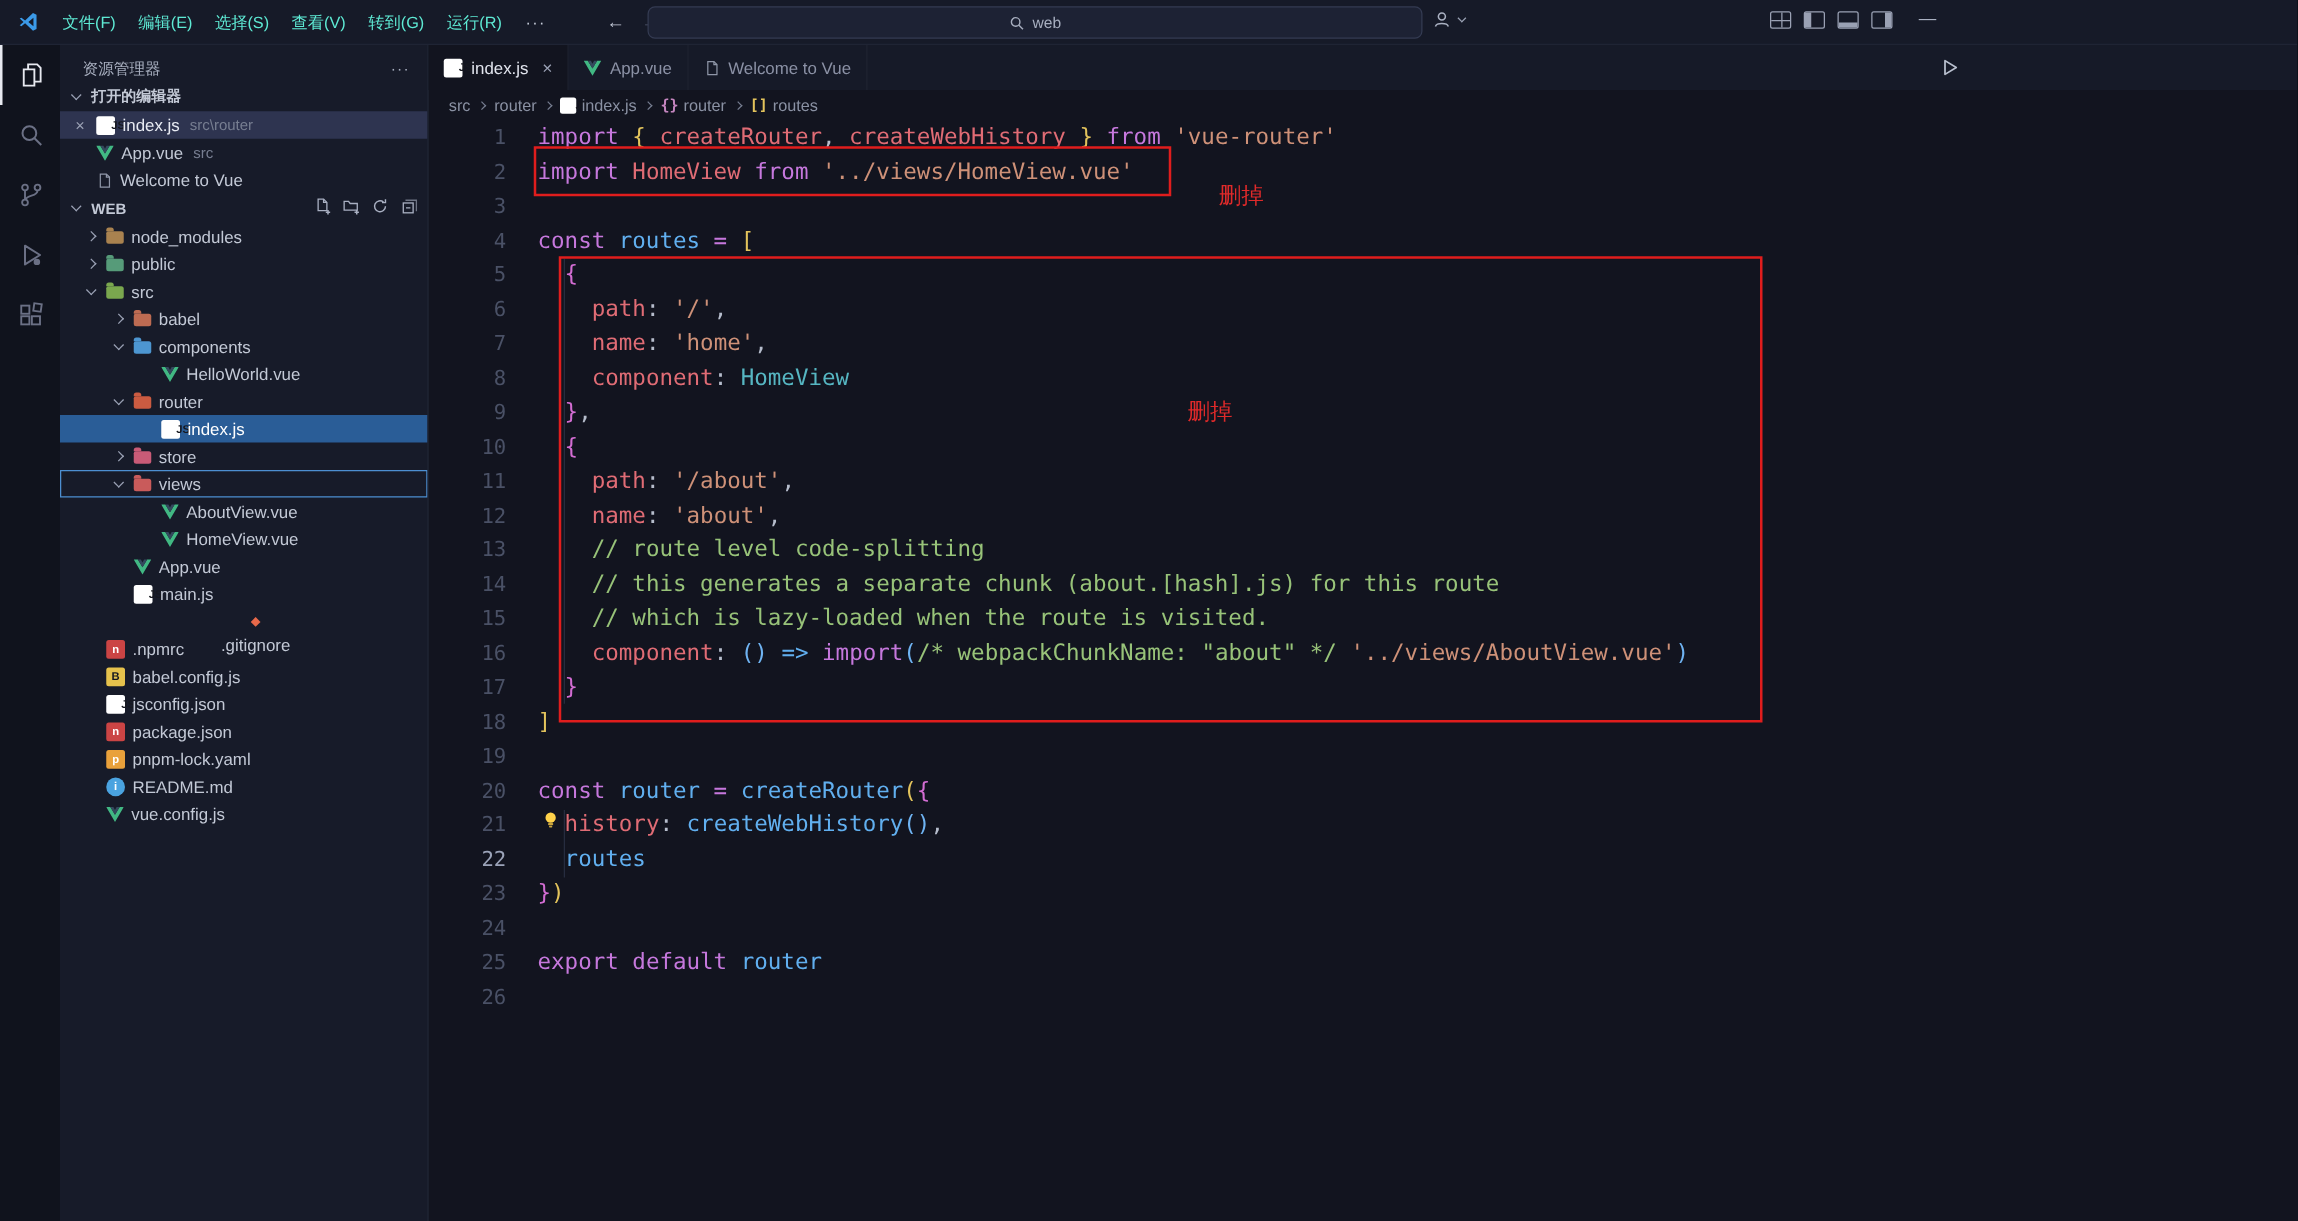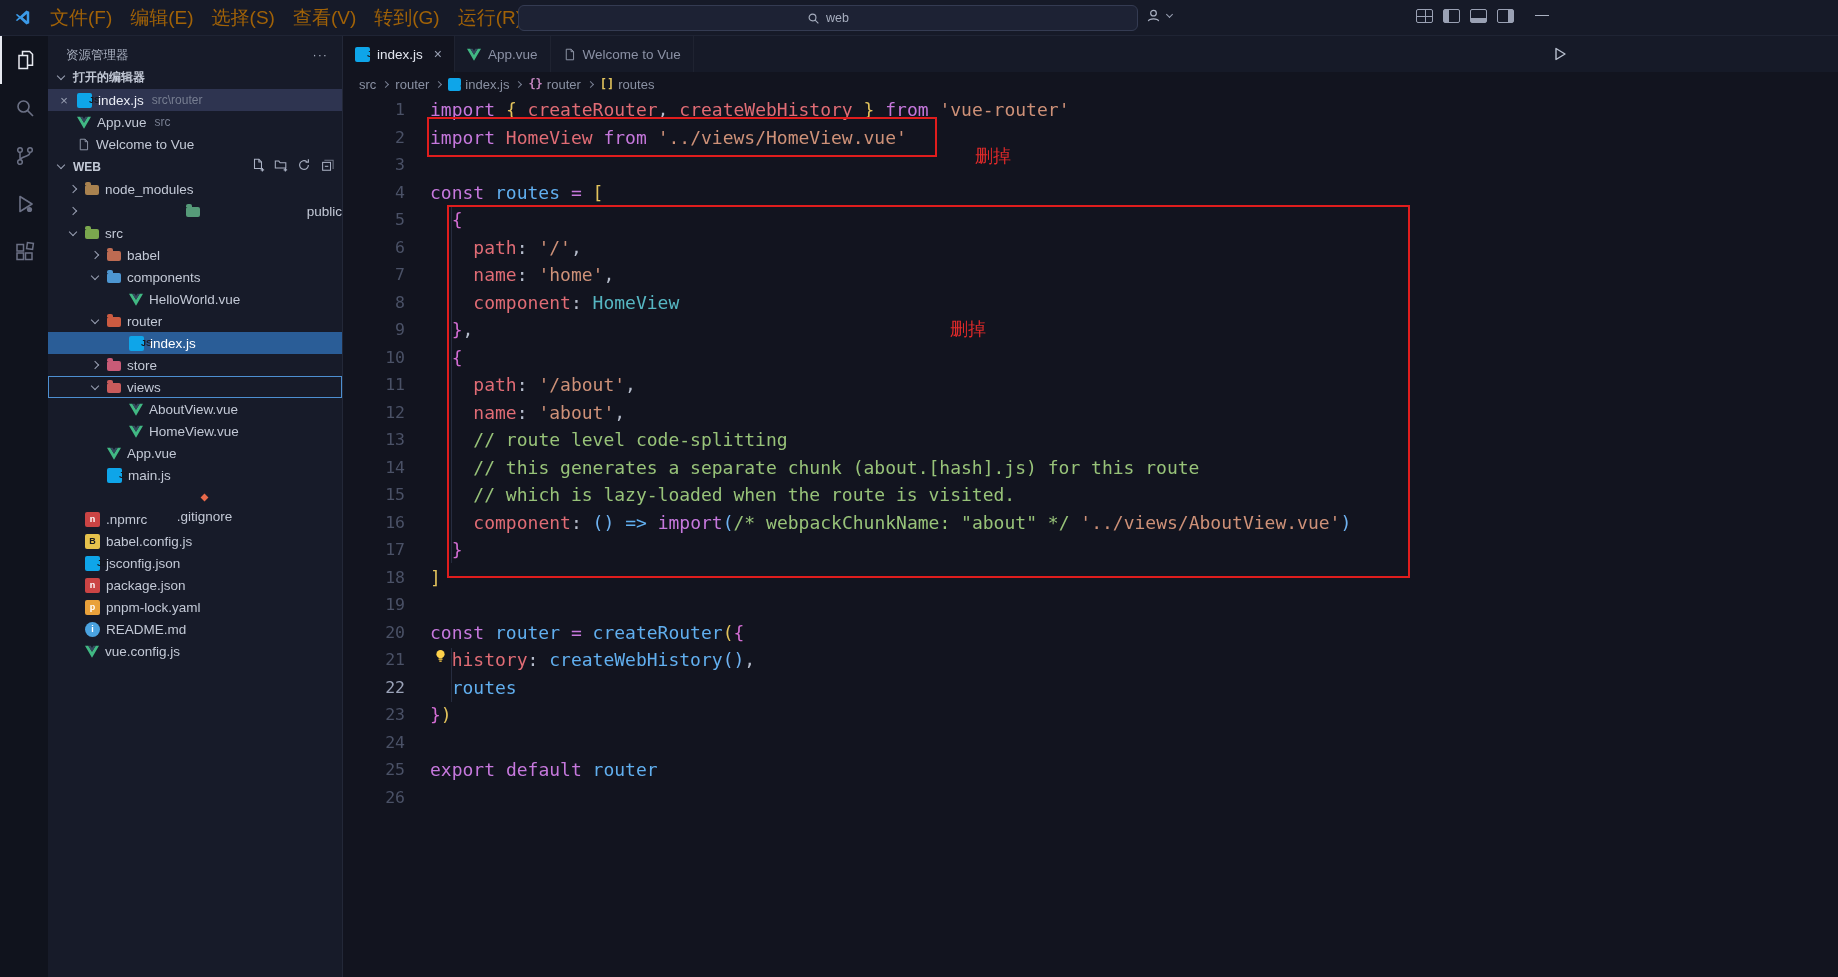--- a/index.html
+++ b/index.html
@@ -7,21 +7,21 @@
   body { font-family:"Liberation Sans","DejaVu Sans",sans-serif; }
   .app { position:relative; width:1838px; height:977px; overflow:hidden;
          background:#12141f; color:#bcc2d0; font-size:13px; }
 
   
   .titlebar { position:relative; height:36px; background:#161a28; display:flex;
               align-items:center; border-bottom:1px solid #1f2434; }
   .vslogo { margin:0 10px 0 14px; display:inline-flex; }
   .menubar { display:flex; align-items:center; height:100%; }
   .menu-item { padding:0 9px; height:24px; line-height:24px; border-radius:5px;
-               color:#a16207; font-size:19px; cursor:default; }
+               color:#5eead4; font-size:13px; cursor:default; }
   .menu-overflow { padding:0 10px; color:#c7cdda; letter-spacing:1px; }
   .nav-arrow { margin-left:34px; font-size:15px; color:#c2c8d6; width:24px; text-align:center; }
   .nav-arrow.dim { margin-left:4px; color:#565d72; }
   .searchbox { position:absolute; left:518px; top:5px; width:620px; height:26px;
                background:#1d2234; border:1px solid #343b52; border-radius:6px;
                display:flex; align-items:center; justify-content:center; gap:6px;
                color:#a7aebf; font-size:12.5px; }
   .profile { position:absolute; left:1146px; top:8px; display:flex; align-items:center; gap:2px; }
   .win-icons { position:absolute; left:1416px; top:9px; display:flex; gap:10px; }
   .lay { width:17px; height:14px; border:1.2px solid #9aa1b4; border-radius:2px; position:relative; }
@@ -63,21 +63,21 @@
          border-bottom:1.4px solid #9aa1b4; flex:none; }
   .chv.right { transform:rotate(-45deg); margin:0 4px 0 4px; }
   .chv.down  { transform:rotate(45deg);  margin:-3px 4px 0 4px; }
 
   .ficon { display:inline-flex; align-items:center; justify-content:center; flex:none; }
   .folder { width:14px; height:10px; border-radius:1.5px 2px 2px 2px; position:relative; margin-top:2px; }
   .folder:before { content:""; position:absolute; top:-3px; left:0; width:6px; height:3px;
                    background:inherit; border-radius:2px 2px 0 0; }
   .badge { width:15px; height:15px; border-radius:2px; font:700 9px/15px "Liberation Sans",sans-serif;
            text-align:center; color:#16181f; display:inline-block; }
-  .bg-js { background:#0ea5e9;padding-left:12px; }
+  .bg-js { background:#ffffff;padding-left:12px; }
   .bg-npm { background:#cb4444; color:#fff; }
   .bg-babel { background:#e6c24c; }
   .bg-pnpm { background:#e9a13b; color:#fff; }
   .bg-readme { background:#4aa3e0; color:#fff; border-radius:50%; }
 
   
   .editor { position:relative; flex:1; background:#12141f; }
   .tabbar { position:relative; height:36px; background:#161a28; display:flex; }
   .tab { display:flex; align-items:center; gap:7px; padding:0 12px; font-size:13.5px;
          color:#8b91a5; border-right:1px solid #1f2331; background:#161a28; }
@@ -263,21 +263,21 @@
                 <path d="M5 2.5h10v10" opacity=".6"></path>
               </svg></span>
         </span>
       </div>
       <div id="file-tree">
           <div class="tree-row" style="padding-left: 18px;">
             <span class="chv right"></span>
             <span class="ficon folder" style="background:#a9824f"></span>
             <span class="lbl">node_modules</span>
           </div>
-          <div class="tree-row" style="padding-left: 18px; justify-content: space-between;">
+          <div class="tree-row" style="padding-left: 18px;">
             <span class="chv right"></span>
             <span class="ficon folder" style="background:#569b79"></span>
             <span class="lbl">public</span>
           </div>
           <div class="tree-row" style="padding-left: 18px;">
             <span class="chv down"></span>
             <span class="ficon folder" style="background:#7aa74e"></span>
             <span class="lbl">src</span>
           </div>
           <div class="tree-row" style="padding-left: 40px;">

